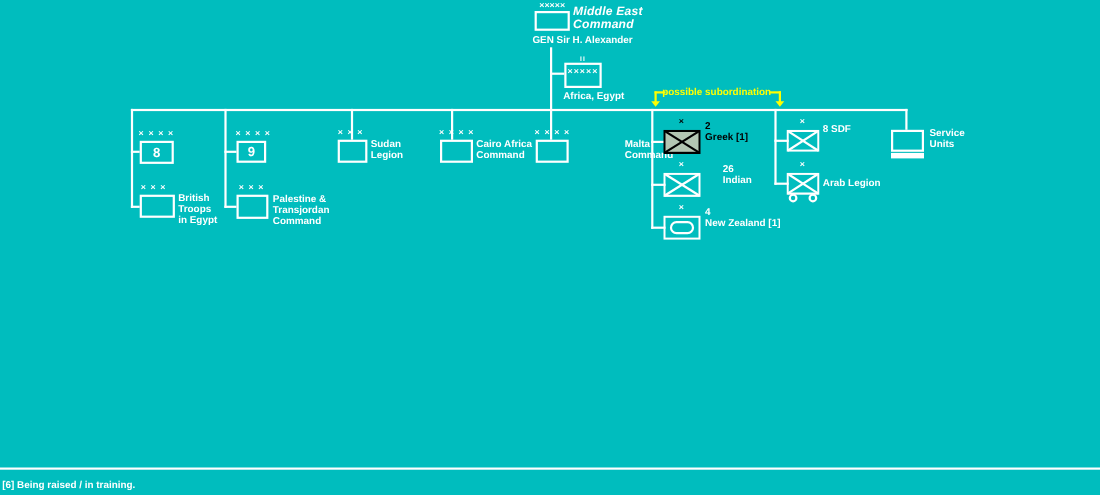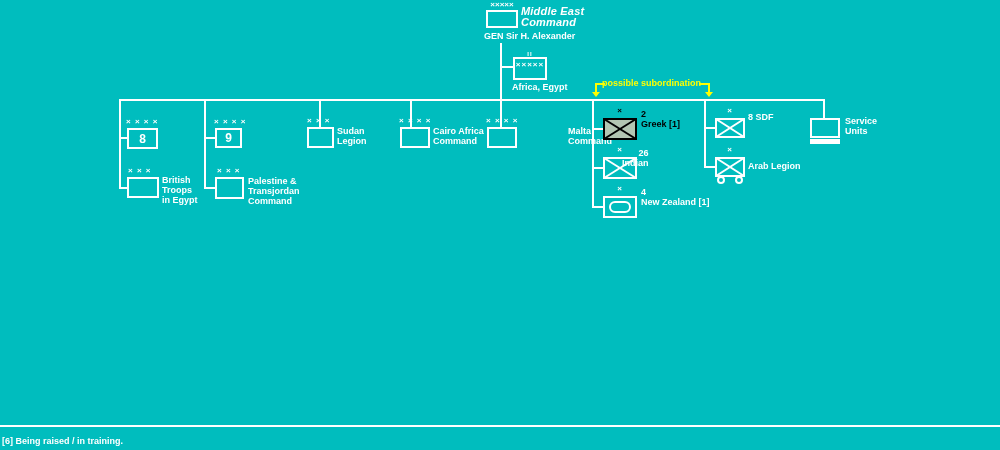--- a/index.html
+++ b/index.html
@@ -168,21 +168,21 @@
 Greek [1]</div>
 
   <div class="echelon center" style="left:603px;top:146px;width:34px;">×</div>
   <div style="position:absolute;left:603px;top:157px;">
     <svg width="34" height="22" viewBox="0 0 34 22">
       <rect x="1" y="1" width="32" height="20" fill="none" stroke="#FFFFFF" stroke-width="2"></rect>
       <line x1="1" y1="1" x2="33" y2="21" stroke="#FFFFFF" stroke-width="2"></line>
       <line x1="33" y1="1" x2="1" y2="21" stroke="#FFFFFF" stroke-width="2"></line>
     </svg>
   </div>
-  <div class="lbl" style="left:622px;top:148px;text-align:right;">26
+  <div class="lbl" style="left:657px;top:148px;">26
 Indian</div>
 
   <div class="echelon center" style="left:603px;top:185px;width:34px;">×</div>
   <div style="position:absolute;left:603px;top:196px;">
     <svg width="34" height="22" viewBox="0 0 34 22">
       <rect x="1" y="1" width="32" height="20" fill="none" stroke="#FFFFFF" stroke-width="2"></rect>
       <rect x="7" y="6" width="20" height="10" rx="5" ry="5" fill="none" stroke="#FFFFFF" stroke-width="2"></rect>
     </svg>
   </div>
   <div class="lbl" style="left:641px;top:187px;">4

